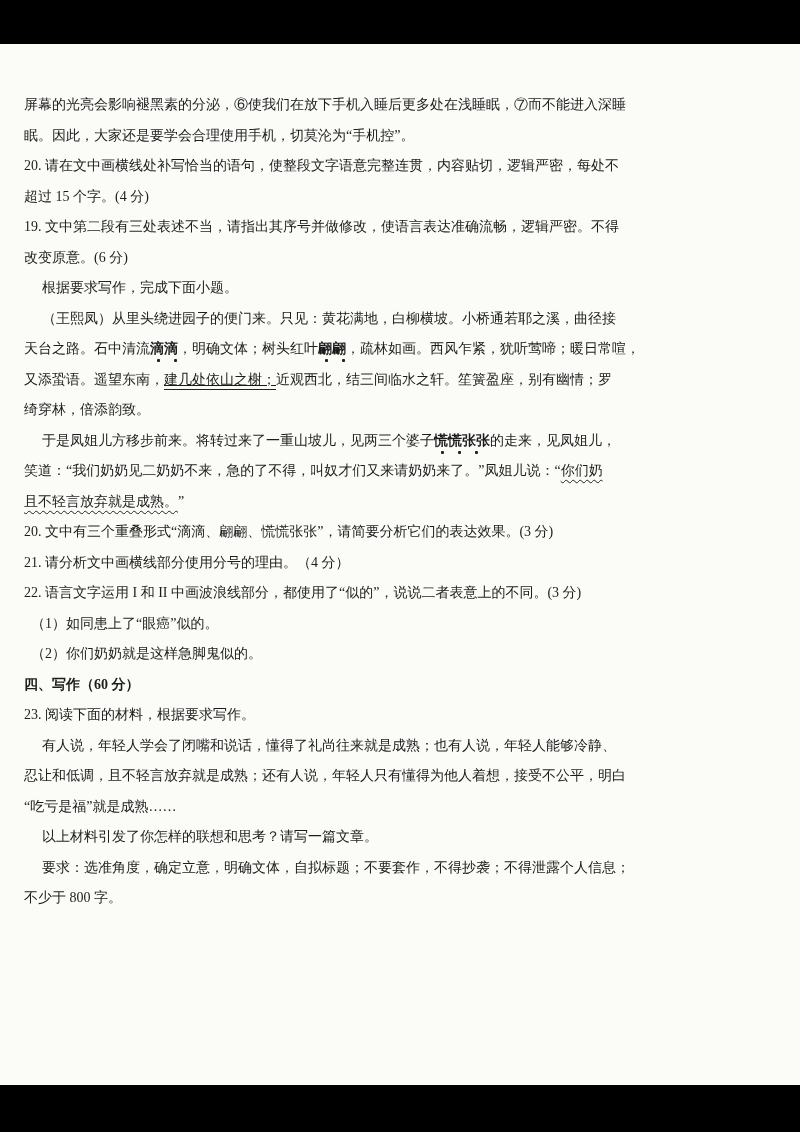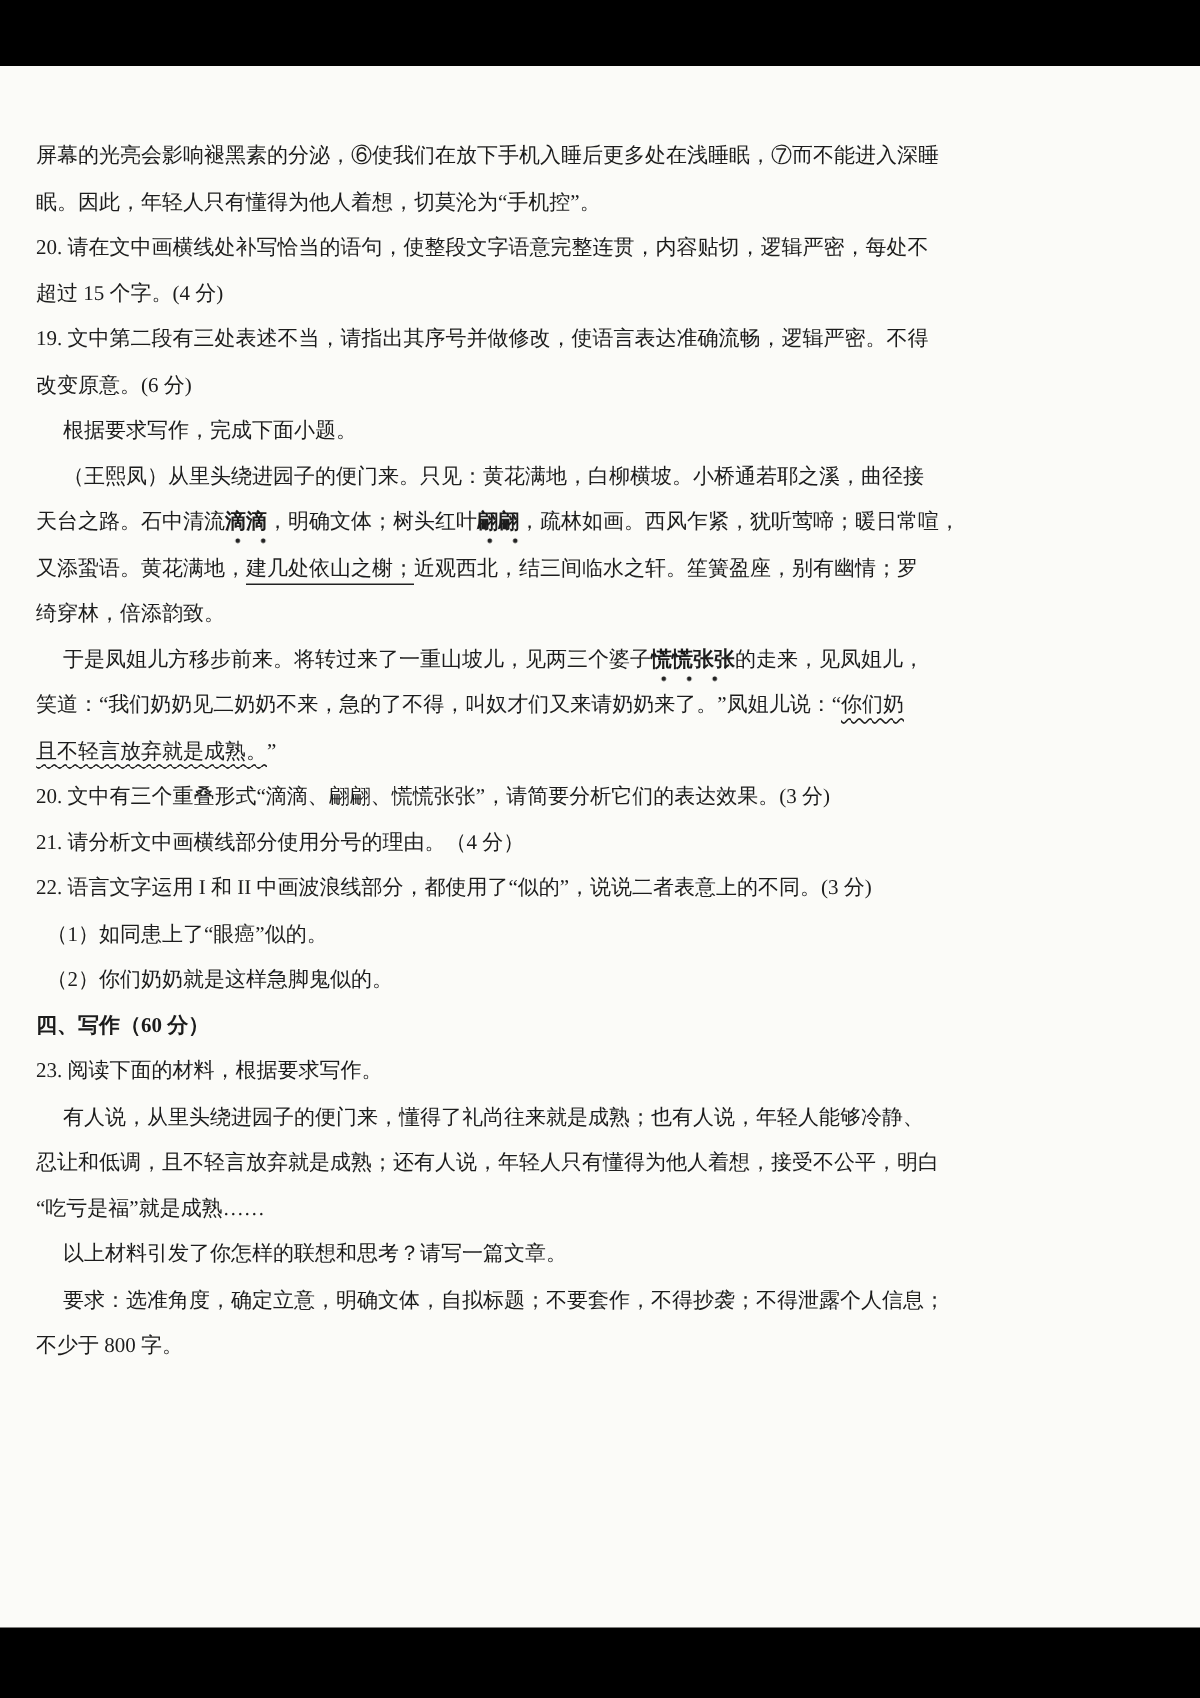--- a/index.html
+++ b/index.html
@@ -27,20 +27,21 @@
     white-space:nowrap;
     overflow:hidden;
   }
   .b{font-weight:bold;}
   .ind{padding-left:18px;}
   .sub{padding-left:7px;}
   
   .u{
     border-bottom:1.6px solid #222;
     padding-bottom:2px;
+    text-decoration:underline;
   }
   
   .wavy{
     text-decoration:underline wavy #222;
     text-decoration-thickness:1px;
     text-underline-offset:4px;
   }
   
   .em{
     padding-bottom:7px;
@@ -51,48 +52,48 @@
     font-weight:bold;
   }
 </style>
 </head>
 <body>
 
 <div class="paper">
   <div class="content">
 
     <div class="ln">屏幕的光亮会影响褪黑素的分泌，⑥使我们在放下手机入睡后更多处在浅睡眠，⑦而不能进入深睡</div>
-    <div class="ln">眠。因此，年轻人只有懂得为他人着想，切莫沦为“手机控”。</div>
+    <div class="ln">眠。因此，大家还是要学会合理使用手机，切莫沦为“手机控”。</div>
 
     <div class="ln">20. 请在文中画横线处补写恰当的语句，使整段文字语意完整连贯，内容贴切，逻辑严密，每处不</div>
     <div class="ln">超过 15 个字。(4 分)</div>
 
     <div class="ln">19. 文中第二段有三处表述不当，请指出其序号并做修改，使语言表达准确流畅，逻辑严密。不得</div>
     <div class="ln">改变原意。(6 分)</div>
 
     <div class="ln ind">根据要求写作，完成下面小题。</div>
 
     <div class="ln ind">（王熙凤）从里头绕进园子的便门来。只见：黄花满地，白柳横坡。小桥通若耶之溪，曲径接</div>
     <div class="ln"><span>天台之路。石中清流</span><span class="em">滴滴</span><span>，明确文体；树头红叶</span><span class="em">翩翩</span><span>，疏林如画。西风乍紧，犹听莺啼；暖日常喧，</span></div>
-    <div class="ln"><span>又添蛩语。黄花满地，</span><span class="u">建几处依山之榭；</span><span>近观西北，结三间临水之轩。笙簧盈座，别有幽情；罗</span></div>
+    <div class="ln"><span>又添蛩语。遥望东南，</span><span class="u">建几处依山之榭；</span><span>近观西北，结三间临水之轩。笙簧盈座，别有幽情；罗</span></div>
     <div class="ln">绮穿林，倍添韵致。</div>
 
     <div class="ln ind"><span>于是凤姐儿方移步前来。将转过来了一重山坡儿，见两三个婆子</span><span class="em">慌慌张张</span><span>的走来，见凤姐儿，</span></div>
     <div class="ln"><span>笑道：“我们奶奶见二奶奶不来，急的了不得，叫奴才们又来请奶奶来了。”凤姐儿说：“</span><span class="wavy">你们奶</span></div>
     <div class="ln"><span class="wavy">且不轻言放弃就是成熟。</span><span>”</span></div>
 
     <div class="ln">20. 文中有三个重叠形式“滴滴、翩翩、慌慌张张”，请简要分析它们的表达效果。(3 分)</div>
     <div class="ln">21. 请分析文中画横线部分使用分号的理由。（4 分）</div>
     <div class="ln">22. 语言文字运用 I 和 II 中画波浪线部分，都使用了“似的”，说说二者表意上的不同。(3 分)</div>
     <div class="ln sub">（1）如同患上了“眼癌”似的。</div>
     <div class="ln sub">（2）你们奶奶就是这样急脚鬼似的。</div>
 
     <div class="ln b">四、写作（60 分）</div>
     <div class="ln">23. 阅读下面的材料，根据要求写作。</div>
-    <div class="ln ind">有人说，从里头绕进园子的便门来，懂得了礼尚往来就是成熟；也有人说，年轻人能够冷静、</div>
+    <div class="ln ind">有人说，年轻人学会了闭嘴和说话，懂得了礼尚往来就是成熟；也有人说，年轻人能够冷静、</div>
     <div class="ln">忍让和低调，且不轻言放弃就是成熟；还有人说，年轻人只有懂得为他人着想，接受不公平，明白</div>
     <div class="ln">“吃亏是福”就是成熟……</div>
     <div class="ln ind">以上材料引发了你怎样的联想和思考？请写一篇文章。</div>
     <div class="ln ind">要求：选准角度，确定立意，明确文体，自拟标题；不要套作，不得抄袭；不得泄露个人信息；</div>
     <div class="ln">不少于 800 字。</div>
 
   </div>
 </div>
 
 </body></html>

